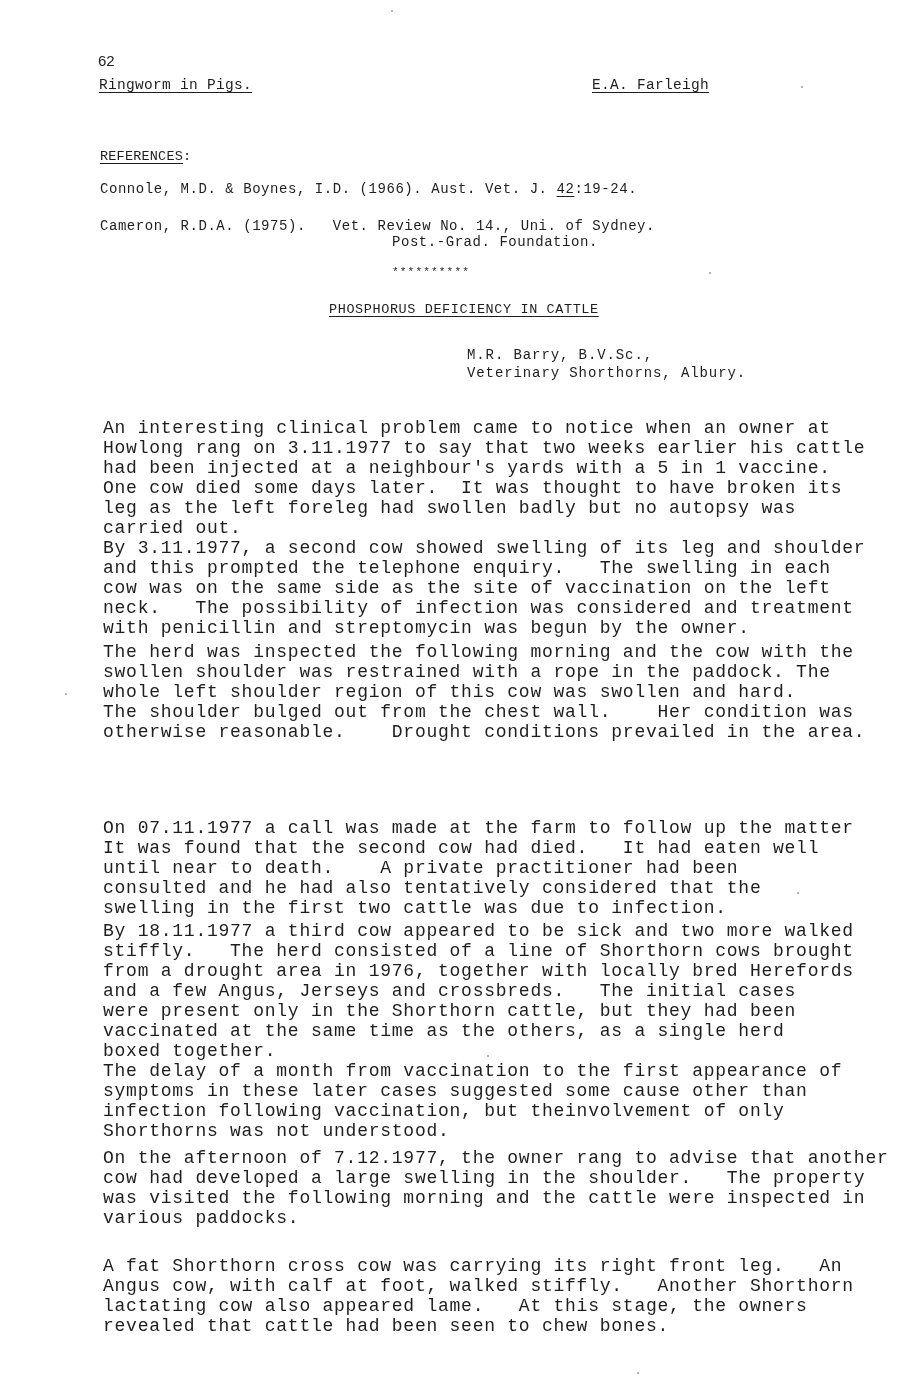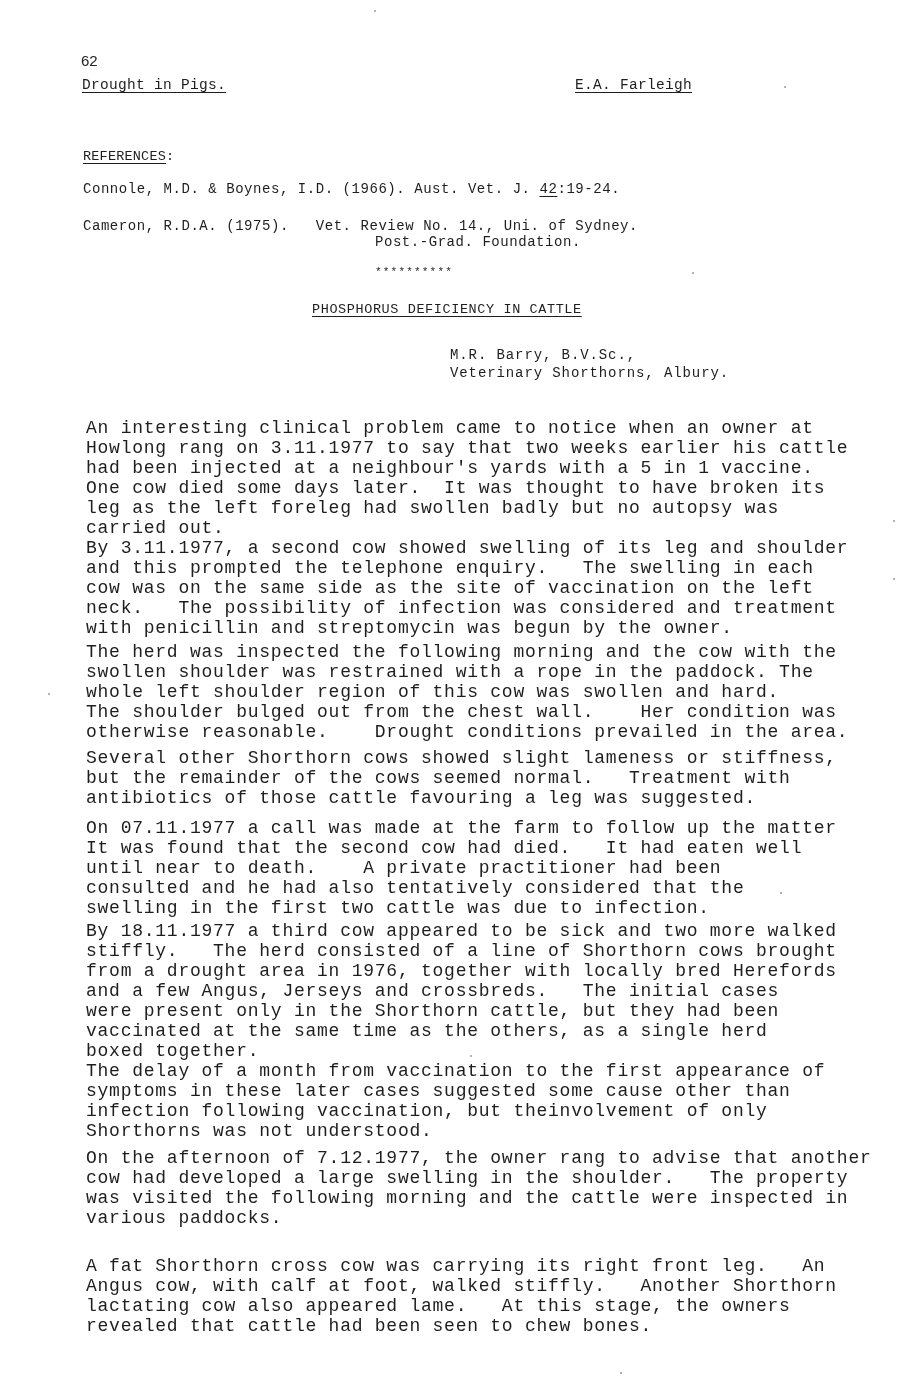--- a/index.html
+++ b/index.html
@@ -10,21 +10,21 @@
     body {
       width: 900px;
       height: 1382px;
       position: relative;
       overflow: hidden;
       font-family: "Liberation Mono", "DejaVu Sans Mono", monospace;
       color: #1e1e1e;
     }
     .page {
       position: absolute;
-      left: 0; top: 0;
+      left: 17px; top: 0;
       width: 812px; height: 1382px;
     }
     .abs { position: absolute; white-space: pre; }
     .page-number {
       left: 81px; top: 52px;
       font-family: "Liberation Sans", "DejaVu Sans", sans-serif;
       font-size: 15px;
       color: #222;
     }
     .running-head {
@@ -89,21 +89,21 @@
       border-radius: 1px;
     }
   </style>
 </head>
 <body>
 
 <div class="page">
 
   <div class="abs page-number">62</div>
 
-  <div class="abs running-head rh-left">Drought in Pigs.</div>
+  <div class="abs running-head rh-left">Ringworm in Pigs.</div>
   <div class="abs running-head rh-right">E.A. Farleigh</div>
 
   <div class="abs refs-heading"><span class="u">REFERENCES</span><span>:</span></div>
 
   <div class="abs ref-line ref1"><span>Connole, M.D. &amp; Boynes, I.D. (1966). Aust. Vet. J. </span><span class="vol">42</span><span>:19-24.</span></div>
 
   <div class="abs ref-line ref2a">Cameron, R.D.A. (1975).   Vet. Review No. 14., Uni. of Sydney.</div>
   <div class="abs ref-line ref2b">Post.-Grad. Foundation.</div>
 
   <div class="abs stars">**********</div>
@@ -121,23 +121,20 @@
   <p class="para p2">By 3.11.1977, a second cow showed swelling of its leg and shoulder
 and this prompted the telephone enquiry.   The swelling in each
 cow was on the same side as the site of vaccination on the left
 neck.   The possibility of infection was considered and treatment
 with penicillin and streptomycin was begun by the owner.</p>
   <p class="para p3">The herd was inspected the following morning and the cow with the
 swollen shoulder was restrained with a rope in the paddock. The
 whole left shoulder region of this cow was swollen and hard.
 The shoulder bulged out from the chest wall.    Her condition was
 otherwise reasonable.    Drought conditions prevailed in the area.</p>
-  <p class="para p4">Several other Shorthorn cows showed slight lameness or stiffness,
-but the remainder of the cows seemed normal.   Treatment with
-antibiotics of those cattle favouring a leg was suggested.</p>
   <p class="para p5">On 07.11.1977 a call was made at the farm to follow up the matter
 It was found that the second cow had died.   It had eaten well
 until near to death.    A private practitioner had been
 consulted and he had also tentatively considered that the
 swelling in the first two cattle was due to infection.</p>
   <p class="para p6">By 18.11.1977 a third cow appeared to be sick and two more walked
 stiffly.   The herd consisted of a line of Shorthorn cows brought
 from a drought area in 1976, together with locally bred Herefords
 and a few Angus, Jerseys and crossbreds.   The initial cases
 were present only in the Shorthorn cattle, but they had been

